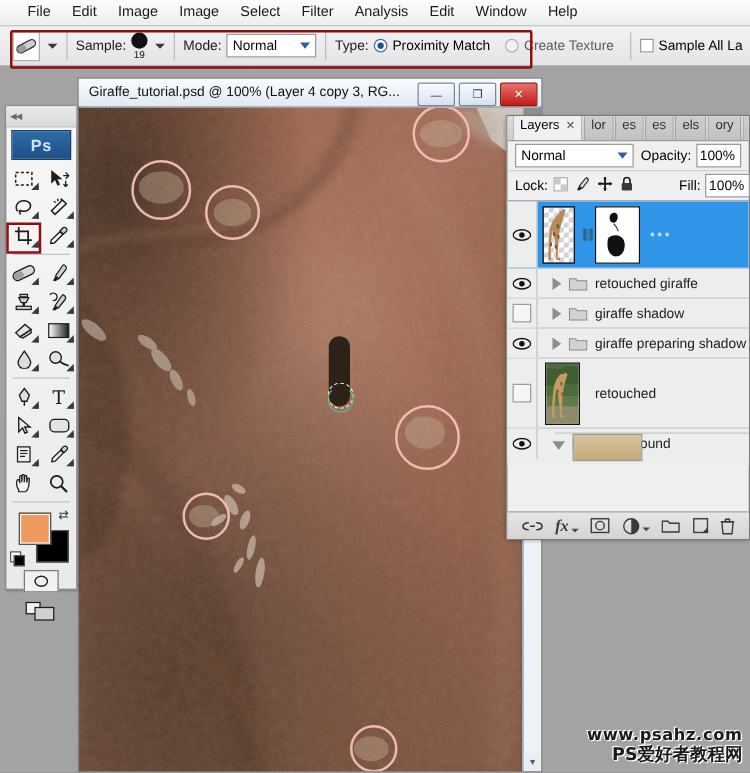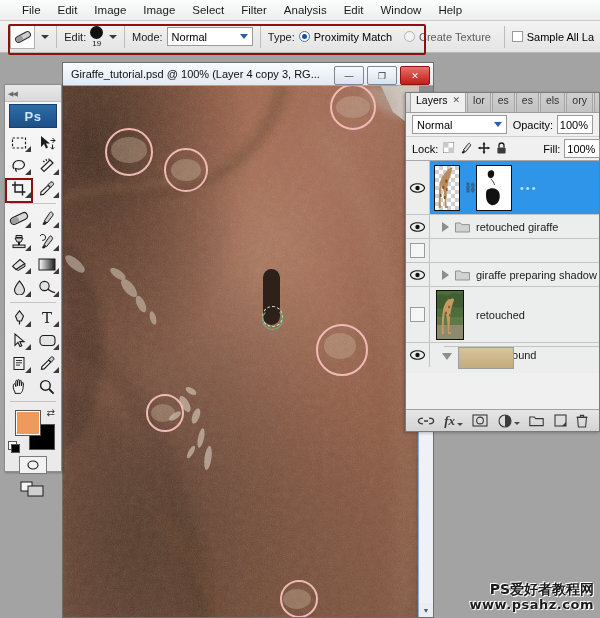--- a/index.html
+++ b/index.html
@@ -283,21 +283,21 @@
       <g transform="rotate(-28 10 7)">
         <rect x="2" y="4" width="16" height="6" rx="3" fill="#cfcfcf" stroke="#2b2b2b" stroke-width="1"></rect>
         <rect x="2.5" y="4.5" width="7" height="5" rx="2.5" fill="#9b9b9b"></rect>
       </g>
     </svg>
   </div>
   <div class="caret"></div>
 
   <div class="ob-sep"></div>
 
-  <div class="ob-label">Edit:</div>
+  <div class="ob-label">Sample:</div>
   <div class="brush-wrap">
     <div class="brush-dot"></div>
     <div class="brush-num">19</div>
   </div>
   <div class="caret"></div>
 
   <div class="ob-sep"></div>
 
   <div class="ob-label">Mode:</div>
   <div class="sel-box" style="width:108px;">
@@ -785,20 +785,27 @@
             <path d="M0.5,2 L5.5,2 L6.8,3.6 L14.5,3.6 L14.5,11 L0.5,11 Z" fill="#d2d2d2" stroke="#8a8a8a" stroke-width=".9"></path>
           </svg>
         <span class="lname">retouched giraffe</span>
       </div>
     </div>
 
     <div class="lrow" style="height:24px;">
       <div class="eyecol">
         <span style="width:13px;height:13px;border:1px solid #9c9c9c;background:#f6f6f6;display:block;"></span>
       </div>
+      <div class="lbody">
+        <span class="discl"></span>
+        <svg width="15" height="12" viewBox="0 0 15 12">
+            <path d="M0.5,2 L5.5,2 L6.8,3.6 L14.5,3.6 L14.5,11 L0.5,11 Z" fill="#d2d2d2" stroke="#8a8a8a" stroke-width=".9"></path>
+          </svg>
+        <span class="lname">giraffe shadow</span>
+      </div>
     </div>
 
     <div class="lrow" style="height:24px;">
       <div class="eyecol">
         <svg width="15" height="10" viewBox="0 0 15 10">
             <ellipse cx="7.5" cy="5" rx="7" ry="4.2" fill="none" stroke="#111" stroke-width="1.1"></ellipse>
             <circle cx="7.5" cy="5" r="2.2" fill="#111"></circle>
           </svg>
       </div>
       <div class="lbody">
@@ -886,15 +893,15 @@
     <span class="lp-btn">
       <svg width="12" height="14" viewBox="0 0 12 14">
           <path d="M1.5,3.4 L10.5,3.4 L9.6,13 L2.4,13 Z" fill="none" stroke="#3a3a3a" stroke-width="1.1"></path>
           <path d="M0.6,3.4 L11.4,3.4 M4.4,3.4 L4.4,1.4 L7.6,1.4 L7.6,3.4" fill="none" stroke="#3a3a3a" stroke-width="1.1"></path>
         </svg>
     </span>
   </div>
 </div>
 
 <div id="watermark" class="abs">
+  <div id="wm2">www.psahz.com</div>
   <div id="wm1">PS爱好者教程网</div>
-  <div id="wm2">www.psahz.com</div>
 </div>
 
 </body></html>

